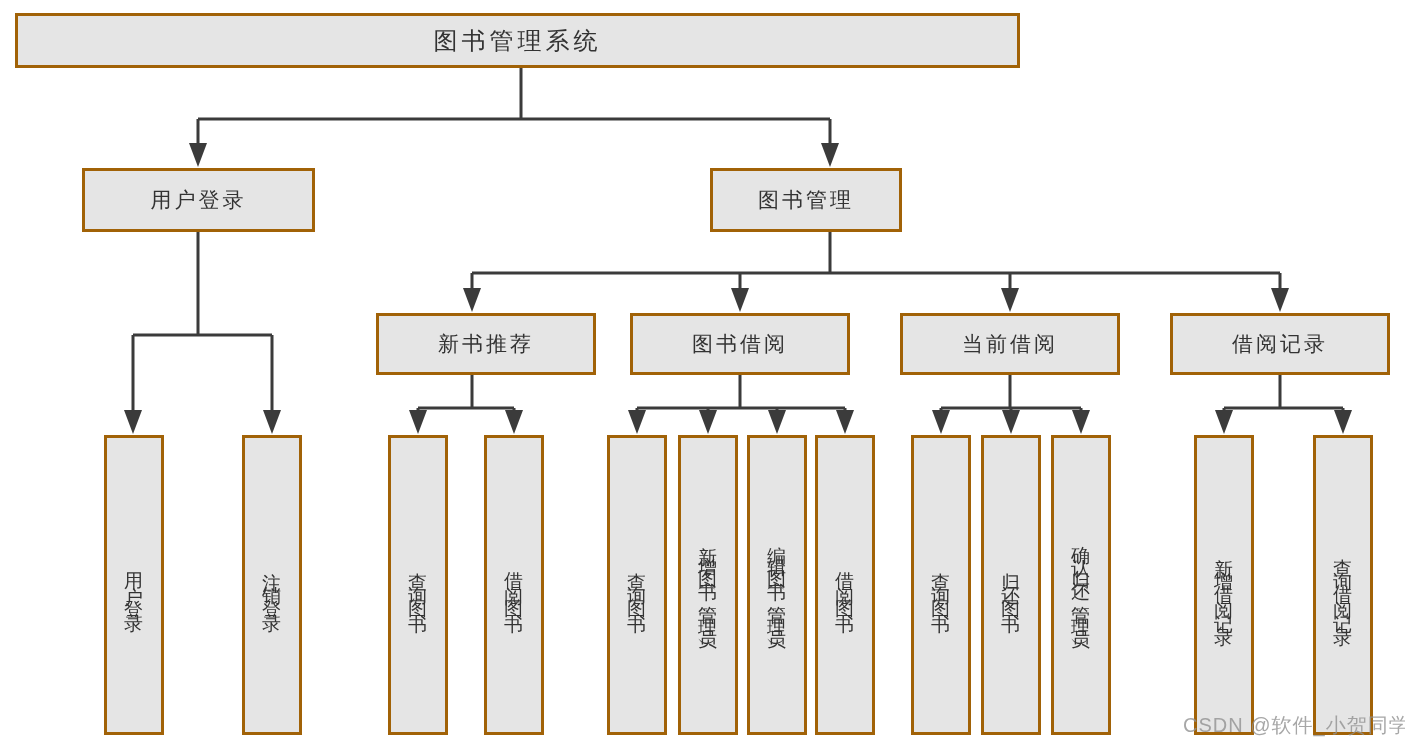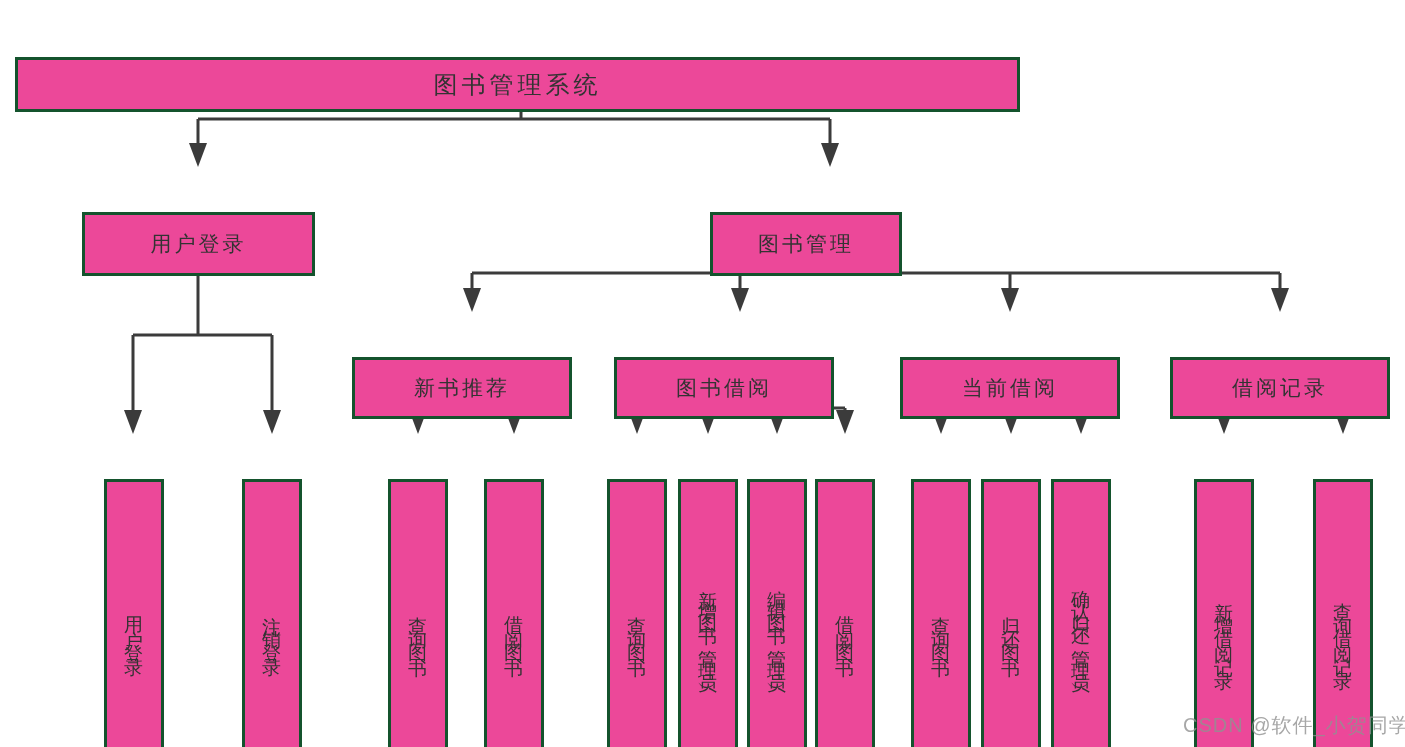--- a/index.html
+++ b/index.html
@@ -17,28 +17,27 @@
   }
   #connectors {
     position: absolute;
     left: 0;
     top: 0;
     z-index: 1;
   }
   .node {
     position: absolute;
     box-sizing: border-box;
-    background: #ec4899;
-    border: 3px solid #14532d;
+    background: #e5e5e5;
+    border: 3px solid #a16207;
     display: flex;
     align-items: center;
     justify-content: center;
     z-index: 2;
     color: #333333;
-    margin-top: 44px;
   }
   .node-l1 {
     left: 15px; top: 13px; width: 1005px; height: 55px;
     font-size: 24px;
     letter-spacing: 4px;
   }
   .node-l2 {
     top: 168px; height: 64px;
     font-size: 21px;
     letter-spacing: 3px;
@@ -129,24 +128,24 @@
     <span>图书管理系统</span>
   </div>
 
   <div class="node node-l2" style="left:82px;width:233px">
     <span>用户登录</span>
   </div>
   <div class="node node-l2" style="left:710px;width:192px">
     <span>图书管理</span>
   </div>
 
-  <div class="node node-l3" style="left:352px">
+  <div class="node node-l3" style="left:376px">
     <span>新书推荐</span>
   </div>
-  <div class="node node-l3" style="left:614px">
+  <div class="node node-l3" style="left:630px">
     <span>图书借阅</span>
   </div>
   <div class="node node-l3" style="left:900px">
     <span>当前借阅</span>
   </div>
   <div class="node node-l3" style="left:1170px">
     <span>借阅记录</span>
   </div>
 
   <div class="node vnode" style="left:104px">

